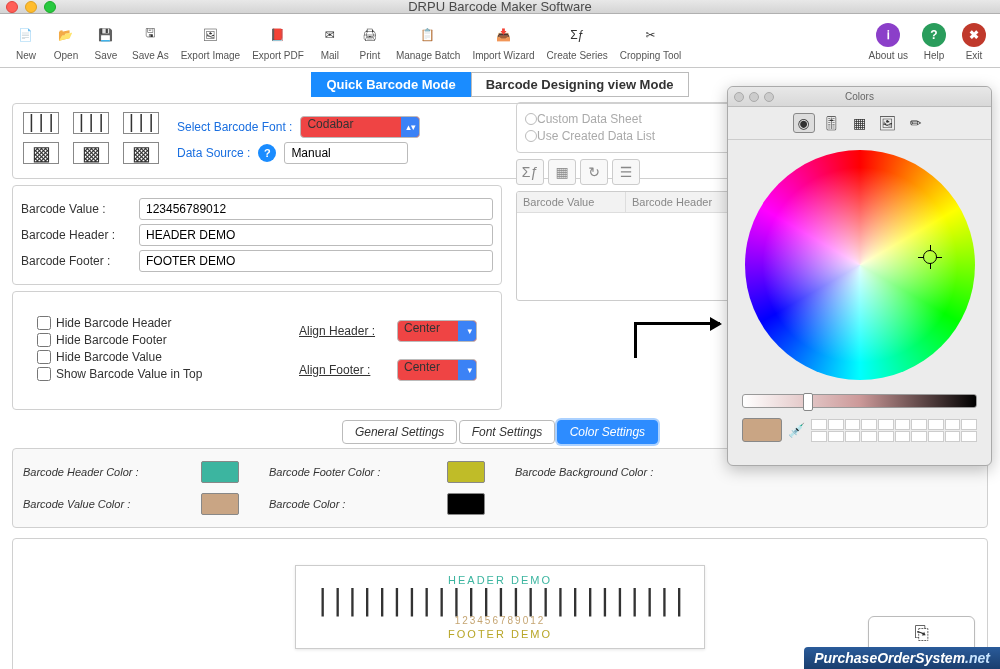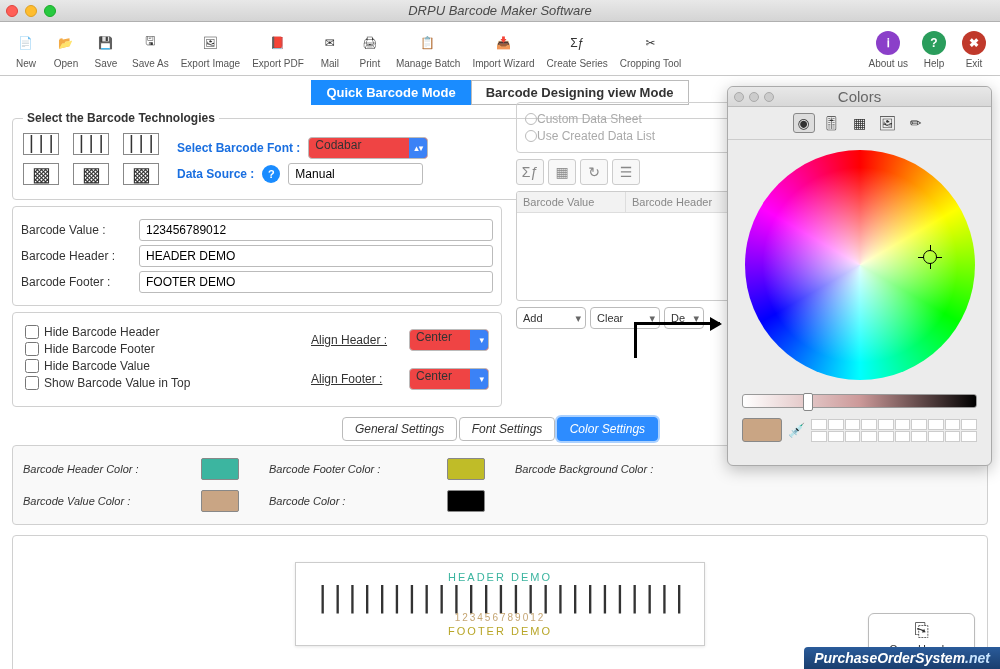--- a/index.html
+++ b/index.html
@@ -1,19 +1,19 @@
 <!DOCTYPE html>
 <html><head>
 <meta charset="utf-8">
 <style>
 * { box-sizing: border-box; margin: 0; padding: 0; }
 body { font-family: -apple-system, "Helvetica Neue", Arial, sans-serif; font-size: 12px; color: #333; background: #fff; width: 1000px; height: 669px; overflow: hidden; position: relative; }
 
 
-.titlebar { height: 22px; background: linear-gradient(#e8e8e8, #d4d4d4); border-bottom: 1px solid #b0b0b0; display: flex; align-items: center; padding: 0 6px; position: relative; font-style: italic; }
+.titlebar { height: 14px; background: linear-gradient(#e8e8e8, #d4d4d4); border-bottom: 1px solid #b0b0b0; display: flex; align-items: center; padding: 0 6px; position: relative; }
 .traffic { display: flex; gap: 7px; }
 .traffic span { width: 12px; height: 12px; border-radius: 50%; display: block; }
 .tl-close { background: #ff5f57; border: 1px solid #e0443e; }
 .tl-min { background: #ffbd2e; border: 1px solid #dea123; }
 .tl-max { background: #28c940; border: 1px solid #1aab29; }
 .title { position: absolute; left: 0; right: 0; text-align: center; font-size: 13px; color: #4a4a4a; }
 
 
 .toolbar { height: 54px; background: #fff; border-bottom: 1px solid #c8c8c8; display: flex; align-items: center; padding: 0 6px; }
 .tb-btn { display: flex; flex-direction: column; align-items: center; justify-content: center; padding: 2px 6px; cursor: pointer; }
@@ -25,39 +25,39 @@
 .modes { text-align: center; margin: 4px 0 6px; }
 .mode-tab { display: inline-block; padding: 4px 14px; font-size: 13px; font-weight: bold; border: 1px solid #bbb; background: #fff; }
 .mode-tab.active { background: #1a8cff; color: #fff; border-color: #1a8cff; }
 
 
 .content { padding: 0 12px; }
 fieldset.tech { border: 1px solid #d0d0d0; border-radius: 4px; padding: 8px 10px 10px; margin-bottom: 6px; position: relative; }
 fieldset.tech legend { font-size: 12px; font-weight: bold; color: #333; padding: 0 4px; }
 
 .row { display: flex; align-items: center; gap: 8px; margin: 4px 0; }
-.lbl-blue { color: #1a6fe0; font-weight: bold; font-size: 12px; }
+.lbl-blue { color: #1a6fe0; font-weight: normal; font-size: 12px; }
 .select { height: 22px; border: 1px solid #bbb; border-radius: 4px; padding: 0 22px 0 6px; background: #ef4444; font-size: 12px; position: relative; min-width: 120px; }
 .select::after { content: ""; position: absolute; right: 0; top: 0; width: 18px; height: 100%; background: #3b82f6; border-radius: 0 4px 4px 0; }
 .select .arr { position: absolute; right: 4px; top: 50%; transform: translateY(-50%); color: #fff; z-index: 1; font-size: 9px; }
 .txt { height: 22px; border: 1px solid #bbb; border-radius: 3px; padding: 0 6px; font-size: 12px; background: #fff; }
 .help-ic { width: 18px; height: 18px; border-radius: 50%; background: #1a8cff; color: #fff; display: inline-flex; align-items: center; justify-content: center; font-weight: bold; font-size: 11px; }
 
 .bc-icons { display: flex; gap: 18px; align-items: center; }
 .bc-icon { width: 36px; height: 22px; border: 1px solid #888; display: inline-block; position: relative; overflow: hidden; }
 .bc-lin::before { content: "||||| |||"; position: absolute; font-size: 18px; letter-spacing: -1px; top: -2px; left: 2px; font-family: monospace; }
 .bc-2d::before { content: "▩"; position: absolute; font-size: 20px; top: -2px; left: 8px; }
 
 
 .values-box { border: 1px solid #d0d0d0; border-radius: 4px; padding: 8px; margin-bottom: 6px; width: 490px; }
 .values-box .row label { width: 110px; font-size: 12px; }
 .values-box input.txt { flex: 1; }
 
 
-.opts-box { border: 1px solid #d0d0d0; border-radius: 4px; padding: 12px; margin-bottom: 6px; width: 490px; display: flex; }
+.opts-box { border: 1px solid #d0d0d0; border-radius: 4px; padding: 24px; margin-bottom: 6px; width: 490px; display: flex; }
 .opts-col { display: flex; flex-direction: column; gap: 3px; }
 .chk { display: flex; align-items: center; gap: 5px; font-size: 12px; }
 .chk input { width: 14px; height: 14px; }
 .align-col { margin-left: auto; }
 .align-col .row label { width: 90px; text-decoration: underline; }
 
 
 .right-panel { position: absolute; left: 516px; top: 102px; width: 220px; }
 .batch-box { border: 1px solid #d0d0d0; border-radius: 4px; padding: 6px 8px; margin-bottom: 6px; }
 .batch-box .dis { color: #aaa; }
@@ -89,21 +89,21 @@
 .pv-header { color: #3cb5a0; font-size: 11px; letter-spacing: 2px; }
 .pv-value { color: #c5a572; font-size: 10px; letter-spacing: 2px; margin-top: 2px; }
 .pv-footer { color: #b8a628; font-size: 11px; letter-spacing: 2px; margin-top: 2px; }
 .pv-bars { font-family: monospace; font-size: 28px; letter-spacing: -2px; line-height: 0.8; margin: 4px 0 0; }
 
 .copy-btn { position: absolute; right: 12px; bottom: 10px; border: 1px solid #bbb; border-radius: 6px; background: #fff; padding: 6px 20px; text-align: center; font-size: 11px; box-shadow: 0 1px 2px rgba(0,0,0,0.1); }
 .copy-btn .ic { font-size: 18px; display: block; margin-bottom: 2px; }
 
 
 .picker { position: absolute; top: 86px; right: 8px; width: 265px; height: 380px; background: #ececec; border: 1px solid #aaa; border-radius: 6px; box-shadow: 0 4px 16px rgba(0,0,0,0.25); z-index: 50; }
-.picker-title { height: 20px; background: linear-gradient(#e8e8e8, #d8d8d8); border-bottom: 1px solid #bbb; display: flex; align-items: center; justify-content: center; font-size: 15px; color: #666; position: relative; border-radius: 6px 6px 0 0; text-align: right; }
+.picker-title { height: 20px; background: linear-gradient(#e8e8e8, #d8d8d8); border-bottom: 1px solid #bbb; display: flex; align-items: center; justify-content: center; font-size: 10px; color: #666; position: relative; border-radius: 6px 6px 0 0; text-align: right; }
 .picker-title .pt-traffic { position: absolute; left: 6px; display: flex; gap: 5px; }
 .picker-title .pt-traffic span { width: 10px; height: 10px; border-radius: 50%; background: #ccc; border: 1px solid #aaa; }
 .picker-tabs { display: flex; gap: 6px; justify-content: center; padding: 6px 0; border-bottom: 1px solid #ccc; }
 .picker-tabs span { width: 22px; height: 20px; border: 1px solid transparent; border-radius: 3px; display: flex; align-items: center; justify-content: center; font-size: 14px; }
 .picker-tabs span.act { border-color: #888; background: #ddd; }
 .wheel { width: 230px; height: 230px; border-radius: 50%; margin: 10px auto 0; background: conic-gradient(red, yellow, lime, cyan, blue, magenta, red); position: relative; }
 .wheel::before { content: ""; position: absolute; inset: 0; border-radius: 50%; background: radial-gradient(circle, rgba(255,255,255,0.9) 0%, rgba(255,255,255,0) 60%); }
 .wheel .reticle { position: absolute; width: 14px; height: 14px; border: 1px solid #000; border-radius: 50%; right: 38px; top: 100px; }
 .wheel .reticle::before, .wheel .reticle::after { content: ""; position: absolute; background: #000; }
 .wheel .reticle::before { width: 1px; height: 6px; left: 6px; top: -6px; box-shadow: 0 18px 0 #000; }
@@ -211,21 +211,20 @@
     </div>
 </div>
 
 <div class="modes">
   <span class="mode-tab active">Quick Barcode Mode</span><span class="mode-tab">Barcode Designing view Mode</span>
 </div>
 
 <div class="content">
 
   <fieldset class="tech">
-    <legend>Select the Barcode Technologies</legend>
     <div style="display:flex; gap:18px; align-items:flex-start;">
       <div class="bc-icons" style="flex-direction:column; display:flex; gap:8px;">
         <div style="display:flex; gap:14px;">
           <span class="bc-icon bc-lin"></span>
           <span class="bc-icon bc-lin"></span>
           <span class="bc-icon bc-lin"></span>
         </div>
         <div style="display:flex; gap:14px;">
           <span class="bc-icon bc-2d"></span>
           <span class="bc-icon bc-2d"></span>
@@ -233,21 +232,21 @@
         </div>
       </div>
       <div>
         <div class="row">
           <span class="lbl-blue">Select Barcode Font :</span>
           <div class="select"><span>Codabar</span><span class="arr">▴▾</span></div>
         </div>
         <div class="row">
           <span class="lbl-blue">Data Source :</span>
           <span class="help-ic">?</span>
-          <input class="txt" style="width: 135px;" value="Manual">
+          <input class="txt" style="width: 124px;" value="Manual">
         </div>
       </div>
     </div>
   </fieldset>
 
   <div style="display:flex; gap:10px;">
     <div>
 
       <div class="values-box">
         <div class="row">
@@ -347,31 +346,20 @@
     <span class="tbl-tool">▦</span>
     <span class="tbl-tool">↻</span>
     <span class="tbl-tool">☰</span>
   </div>
   <div class="mini-table">
     <div class="hdr">
         <div>Barcode Value</div>
         <div>Barcode Header</div>
       </div>
   </div>
-  <div class="tbl-actions">
-    <div class="sel" style="width:70px;">
-        <span>Add</span>
-      </div>
-    <div class="sel" style="width:70px;">
-        <span>Clear</span>
-      </div>
-    <div class="sel" style="width:40px;">
-        <span>De</span>
-      </div>
-  </div>
 </div>
 
 <div class="arrow">
   <div class="arrow-line-v"></div>
     <div class="arrow-line-h"></div>
     <div class="arrow-head"></div>
 </div>
 
 <div class="picker">
   <div class="picker-title">

